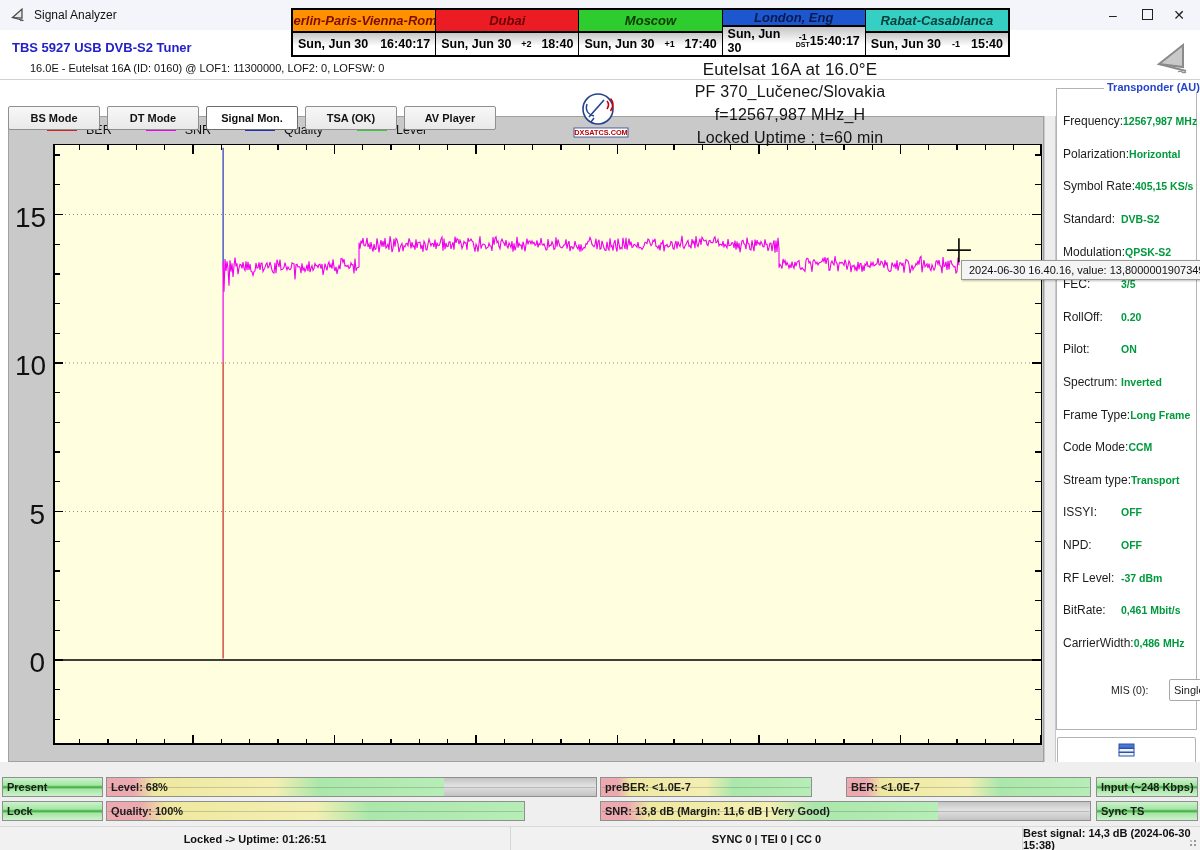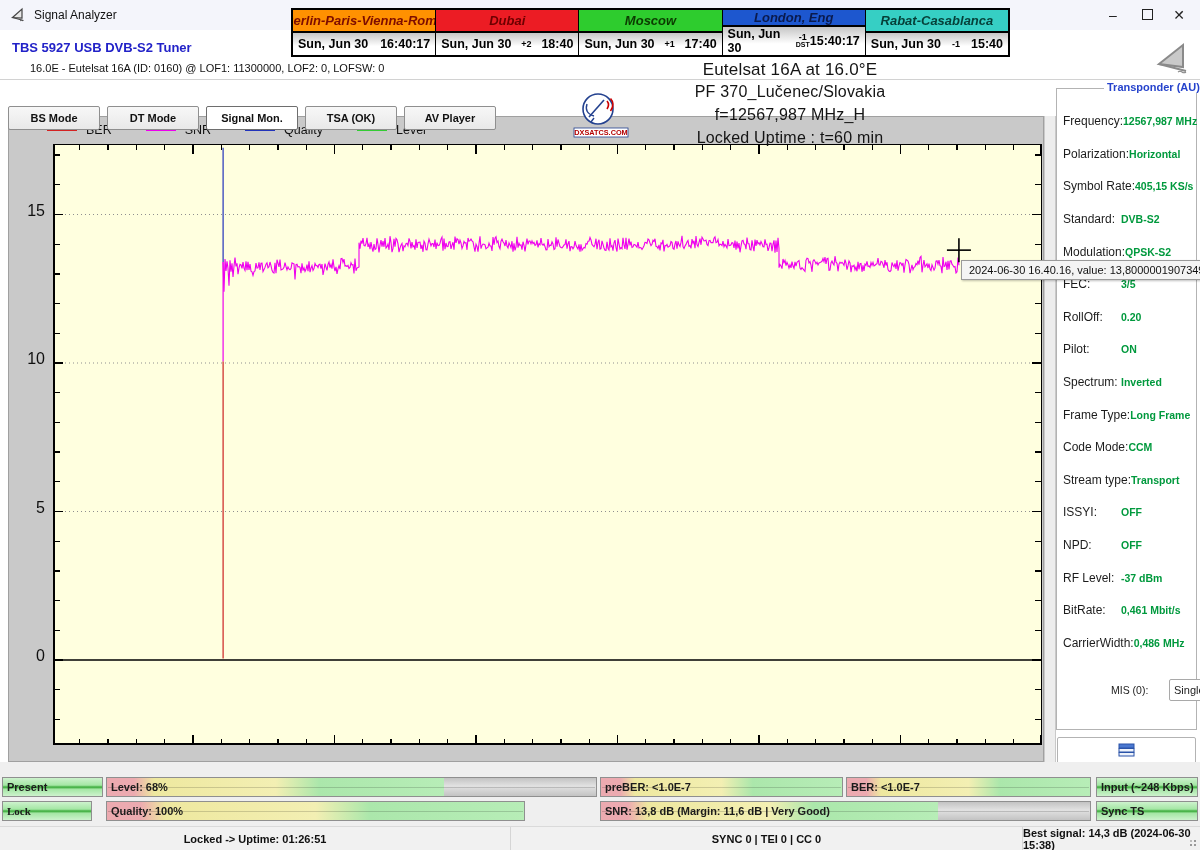--- a/index.html
+++ b/index.html
@@ -49,21 +49,21 @@
   #logo{position:absolute;left:570px;top:92px;z-index:16;}
   
   #big-dish{position:absolute;left:1152px;top:38px;}
   
   #chart-panel{position:absolute;left:8px;top:116px;width:1036px;height:646px;
                background:#c9c9c9;border:1px solid #a0a0a0;box-sizing:border-box;}
   #legend{position:absolute;left:38px;top:6px;display:flex;gap:34px;align-items:center;}
   .leg-item{display:flex;align-items:center;gap:9px;font-size:12.5px;color:#111;}
   .leg-swatch{width:30px;height:0;border-top:2px solid #000;}
   #plot{position:absolute;left:44px;top:27px;}
-  .ylab{position:absolute;width:30px;text-align:right;font-size:16px;color:#101010;z-index:3;}
+  .ylab{position:absolute;width:30px;text-align:right;font-size:28px;color:#101010;z-index:3;}
   
   #tooltip{position:absolute;left:961px;top:260px;z-index:60;background:#f4f4f4;
            border:1px solid #9a9a9a;box-shadow:1px 1px 2px rgba(0,0,0,.25);
            font-size:11px;color:#111;padding:3px 7px;white-space:nowrap;}
   
   #splitter{position:absolute;left:1044px;top:116px;width:12px;height:646px;background:#ededed;
             border-left:1px solid #c9c9c9;border-right:1px solid #c9c9c9;box-sizing:border-box;}
   
   #tp-panel{position:absolute;left:1056px;top:88px;width:141px;height:642px;background:#fff;
             border:1px solid #b3b3b3;box-sizing:border-box;}
@@ -456,33 +456,33 @@
 
   <div id="bottom-zone">
       <div class="bar" style="left: 2px; top: 15px; width: 101px;">
         <div class="fill green" style="width: 100%;"></div>
         <div class="lbl">Present</div>
       </div>
       <div class="bar meterline" style="left: 106px; top: 15px; width: 491px;">
         <div class="fill meter" style="width: 69%;"></div>
         <div class="lbl">Level: 68%</div>
       </div>
-      <div class="bar meterline" style="left: 600px; top: 15px; width: 243px;">
+      <div class="bar meterline" style="left: 600px; top: 15px; width: 212px;">
         <div class="fill meter" style="width: 100%;"></div>
         <div class="lbl">preBER: &lt;1.0E-7</div>
       </div>
       <div class="bar meterline" style="left: 846px; top: 15px; width: 245px;">
         <div class="fill meter" style="width: 100%;"></div>
         <div class="lbl">BER: &lt;1.0E-7</div>
       </div>
       <div class="bar" style="left: 1096px; top: 15px; width: 102px;">
         <div class="fill green" style="width: 100%;"></div>
         <div class="lbl">Input (~248 Kbps)</div>
       </div>
-      <div class="bar" style="left: 2px; top: 39px; width: 90px; font-family: Liberation Serif, serif;">
+      <div class="bar" style="left: 2px; top: 39px; width: 101px;">
         <div class="fill green" style="width: 100%;"></div>
         <div class="lbl">Lock</div>
       </div>
       <div class="bar meterline" style="left: 106px; top: 39px; width: 419px;">
         <div class="fill meter" style="width: 100%;"></div>
         <div class="lbl">Quality: 100%</div>
       </div>
       <div class="bar meterline" style="left: 600px; top: 39px; width: 491px;">
         <div class="fill meter" style="width: 69%;"></div>
         <div class="lbl">SNR: 13,8 dB (Margin: 11,6 dB | Very Good)</div>

